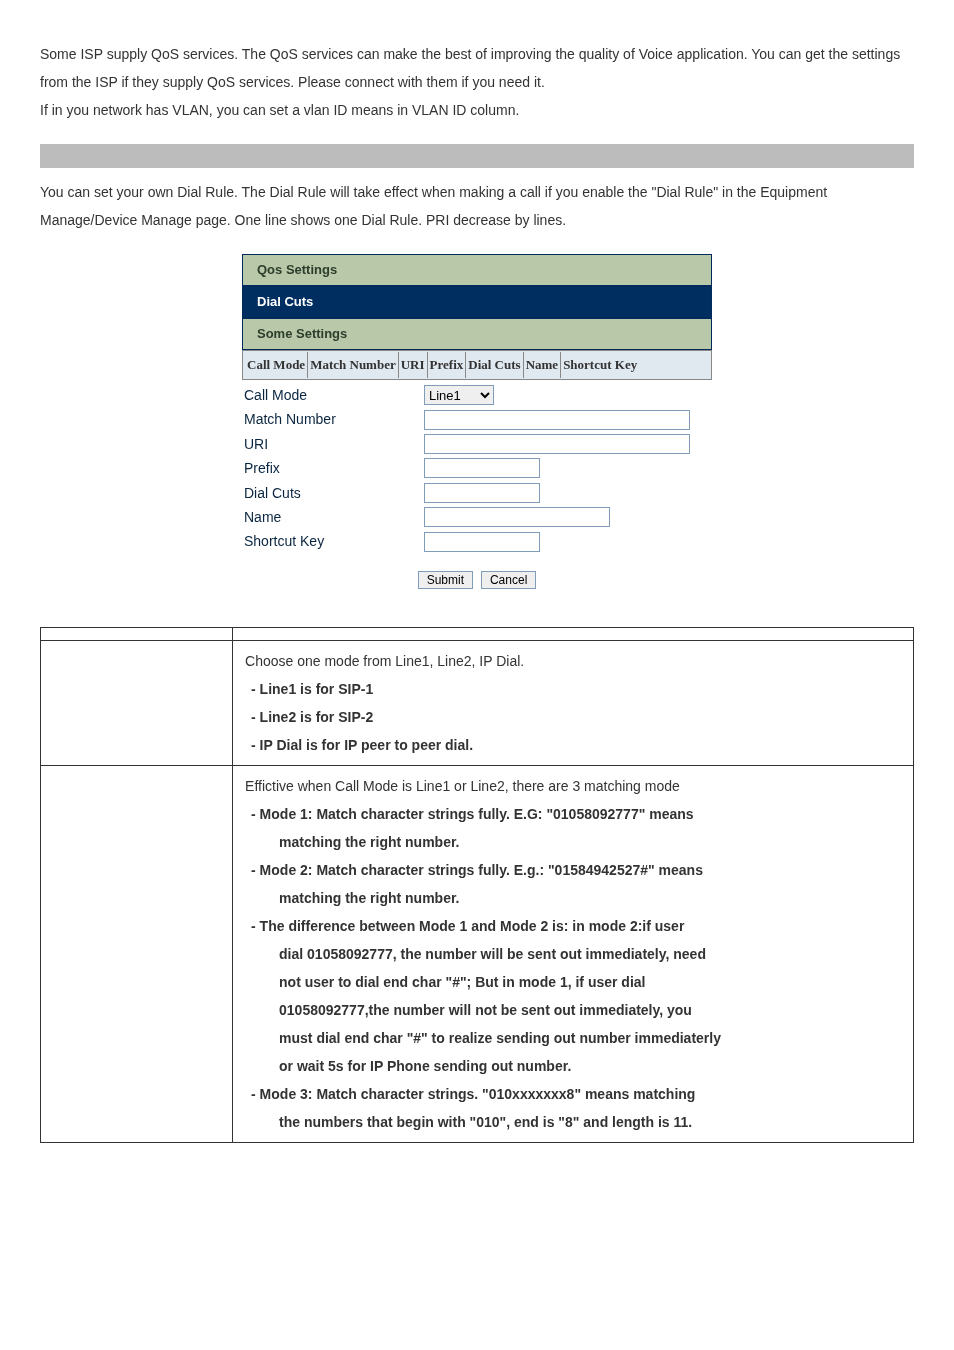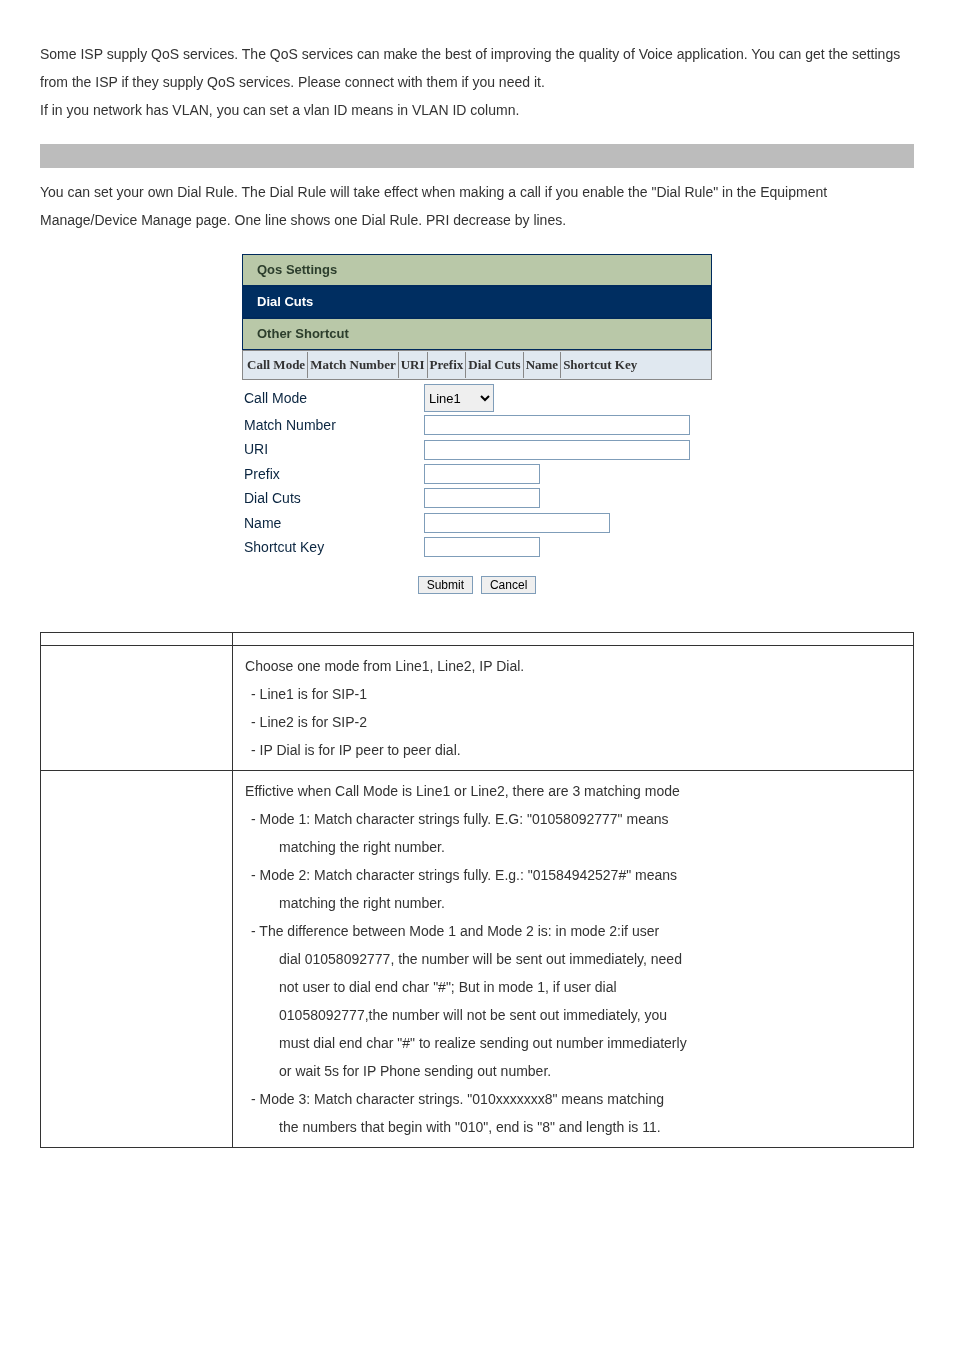--- a/index.html
+++ b/index.html
@@ -78,21 +78,21 @@
       font-family: Arial, sans-serif;
     }
     .form-input {
       font-size: 13px;
       padding: 0 2px;
       height: 18px;
       border: 1px solid #7f9db9;
     }
     .form-select {
       font-size: 13px;
-      height: 28px;
+      height: 20px;
       border: 1px solid #7f9db9;
     }
     .button-row {
       text-align: center;
       margin-top: 12px;
     }
     .button-row button {
       font-size: 12px;
       padding: 1px 8px;
       margin: 0 2px;
@@ -118,20 +118,21 @@
       margin: 0;
       padding-left: 18px;
       list-style: none;
     }
     .sub-list li::before {
       content: "- ";
       margin-left: -12px;
     }
     .sub-list li {
       padding-left: 0;
+      font-weight: bold;
     }
     .indent {
       padding-left: 16px;
     }
   </style>
 </head>
 <body>
 
 <div class="paragraph">
   <span>Some ISP supply QoS services. The QoS services can make the best of improving the quality of Voice application. You can get the settings from the ISP if they supply QoS services. Please connect with them if you need it.</span><br>
@@ -142,21 +143,21 @@
 
 <div class="paragraph">
   <span>You can set your own Dial Rule. The Dial Rule will take effect when making a call if you enable the "Dial Rule" in the Equipment Manage/Device Manage page. One line shows one Dial Rule. PRI decrease by lines.</span>
 </div>
 
 <div class="panel-wrapper">
   <div class="panel">
     <div class="tabs">
       <div class="tab tab-inactive">Qos Settings</div>
       <div class="tab tab-active">Dial Cuts</div>
-      <div class="tab tab-inactive">Other Shortcut</div>
+      <div class="tab tab-inactive">Some Settings</div>
     </div>
     <div class="header-row">
       <div>Call Mode</div>
       <div>Match Number</div>
       <div>URI</div>
       <div>Prefix</div>
       <div>Dial Cuts</div>
       <div>Name</div>
       <div>Shortcut Key</div>
     </div>

